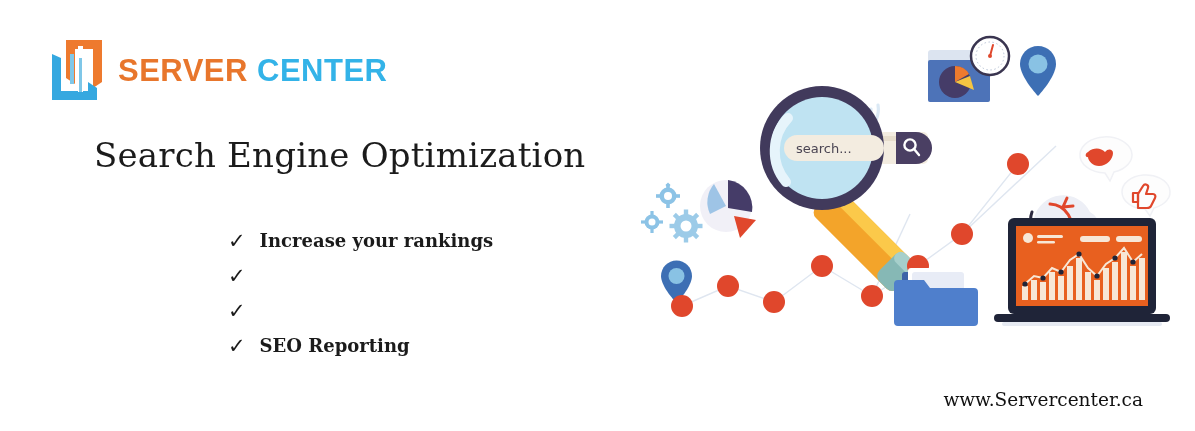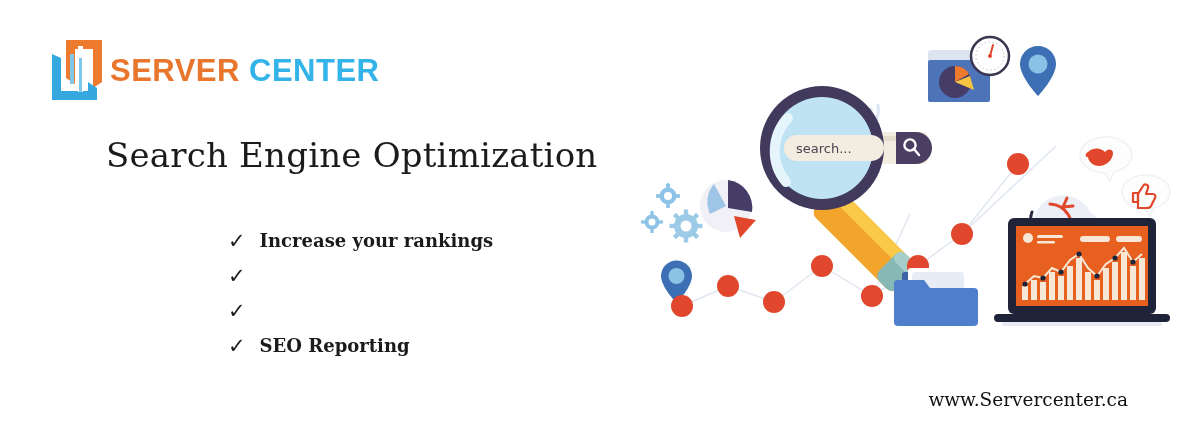--- a/index.html
+++ b/index.html
@@ -11,36 +11,36 @@
   }
   #banner {
     position: relative;
     width: 1195px; height: 431px;
     background: #ffffff;
   }
 
   
   #brand {
     position: absolute; left: 48px; top: 36px;
-    display: flex; align-items: center; gap: 4px; justify-content: space-between;
+    display: flex; align-items: center; gap: 12px; justify-content: space-between;
   }
   #brand-mark { width: 58px; height: 68px; display:block; }
   #brand-word {
     font-family: "Liberation Sans", sans-serif;
     font-weight: 700;
     font-size: 31px;
     letter-spacing: 0.5px;
     line-height: 1;
     white-space: nowrap;
   }
   #brand-word .w1 { color: #e8762c; }
   #brand-word .w2 { color: #33b3e8; }
 
   #headline {
-    position: absolute; left: 106px; top: 135px;
+    position: absolute; left: 94px; top: 135px;
     font-family: "DejaVu Serif", "Liberation Serif", serif;
     font-size: 34px;
     font-weight: 400;
     color: #1b1b1b;
     letter-spacing: 0.2px;
     white-space: nowrap;
   }
 
   #features {
     position: absolute; left: 228px; top: 230px;
@@ -59,21 +59,21 @@
   }
   .feat-label {
     font-family: "DejaVu Serif", "Liberation Serif", serif;
     font-size: 18px;
     color: #1b1b1b;
     white-space: nowrap;
     font-weight: bold;
   }
 
   #contact {
-    position: absolute; right: 67px; bottom: 18px;
+    position: absolute; right: 52px; bottom: 18px;
     text-align: right;
     font-family: "DejaVu Serif", "Liberation Serif", serif;
     font-size: 18.5px;
     color: #111;
     line-height: 1.35;
   }
 
   
   #art {
     position: absolute; left: 610px; top: 14px;

